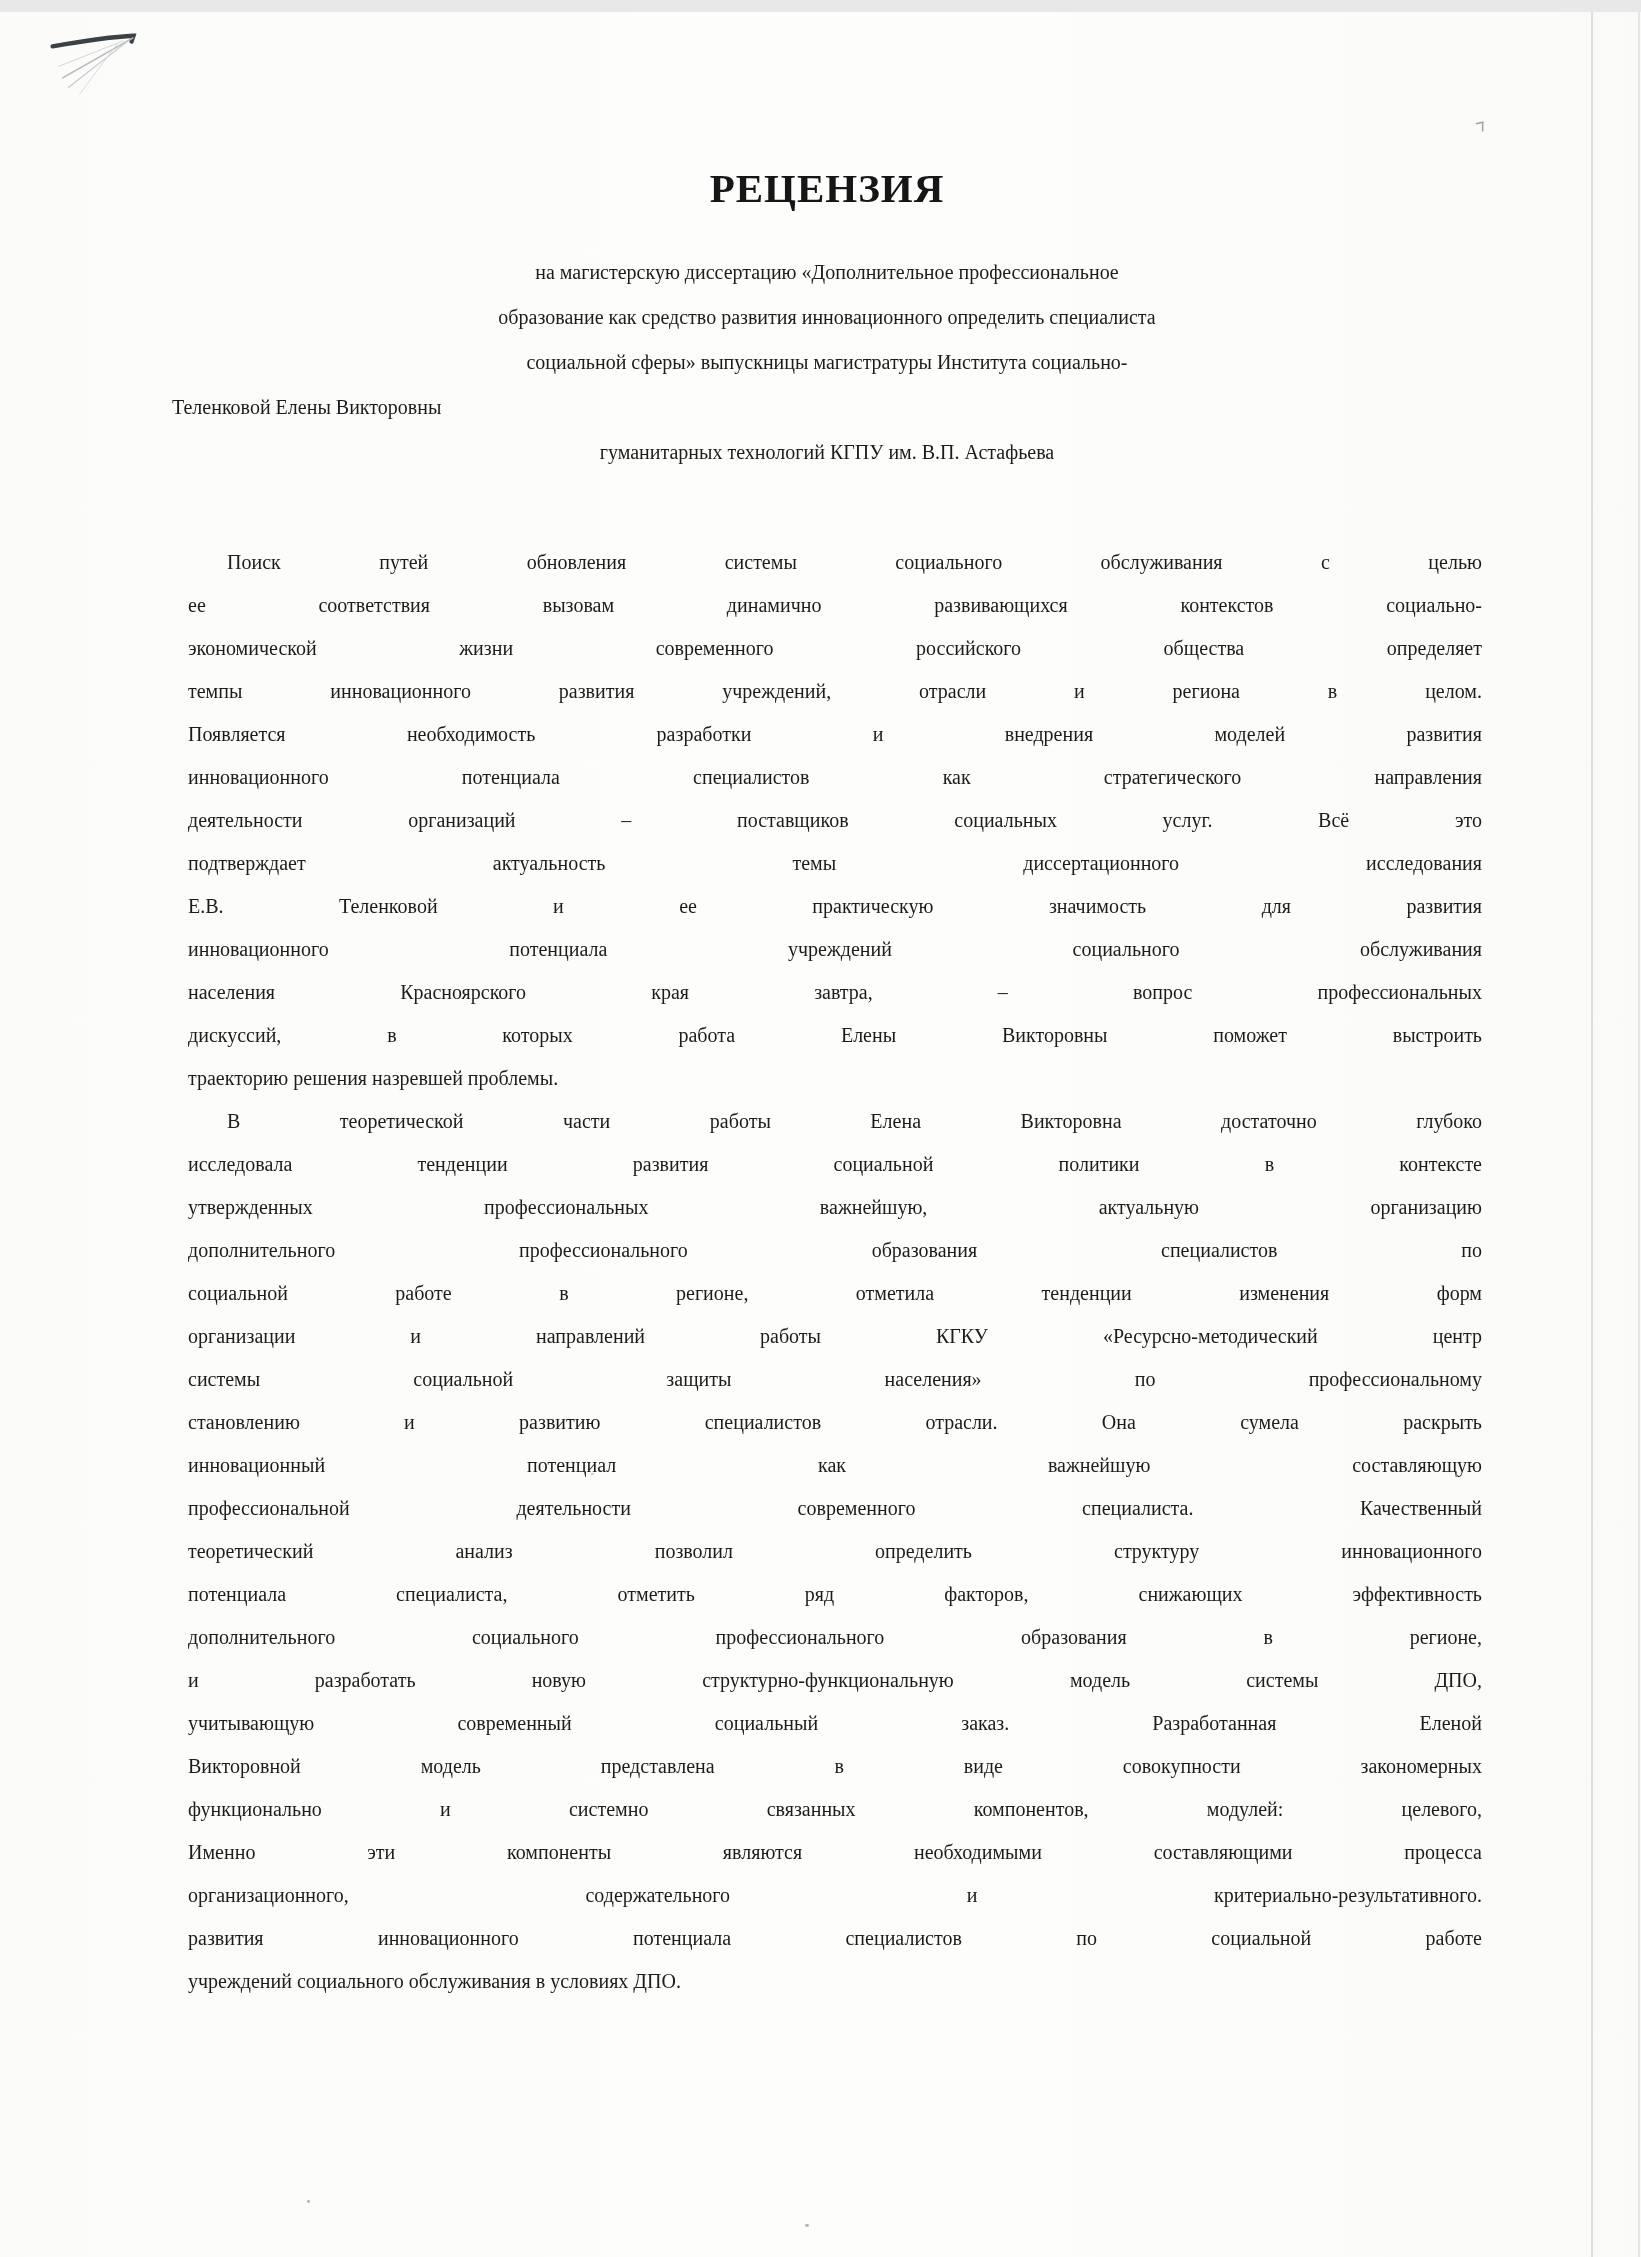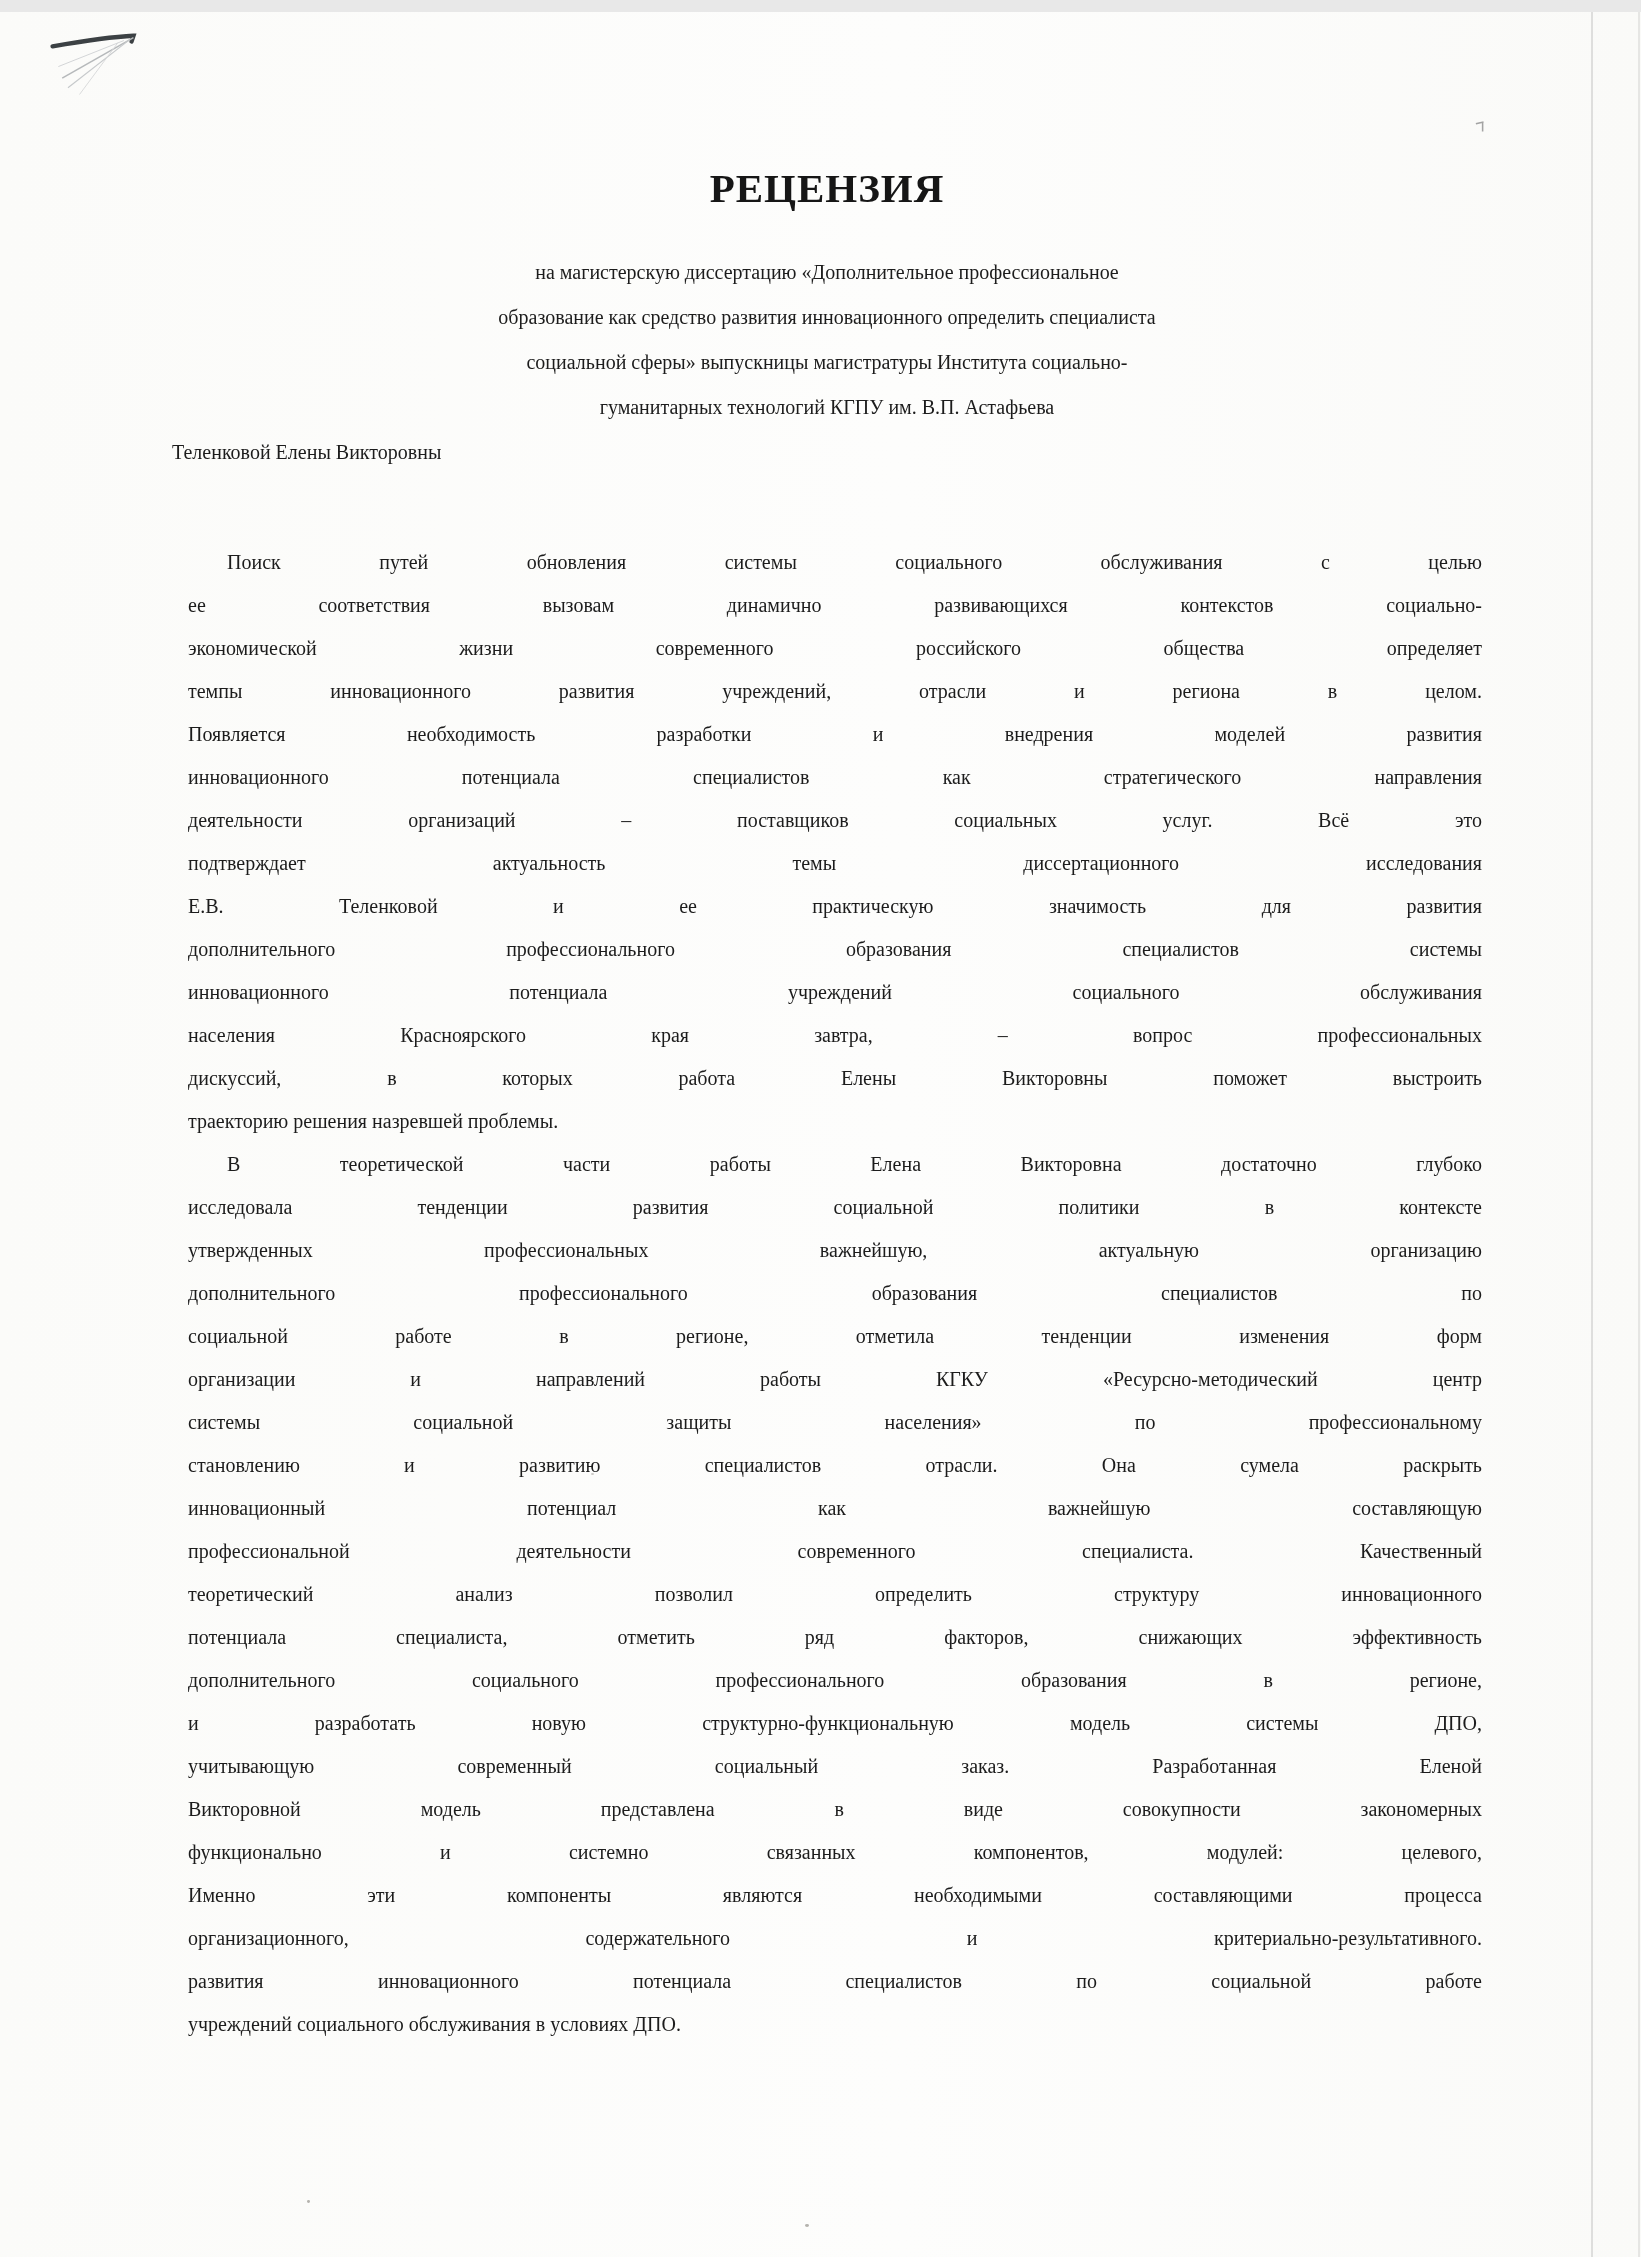--- a/index.html
+++ b/index.html
@@ -105,36 +105,35 @@
   <div class="dot dot-a"></div>
   <div class="dot dot-b"></div>
   <div class="dot dot-c"></div>
 
   <h1 class="title">РЕЦЕНЗИЯ</h1>
 
   <div class="subtitle">
       <div class="line">на магистерскую диссертацию «Дополнительное профессиональное</div>
       <div class="line">образование как средство развития инновационного определить специалиста</div>
       <div class="line">социальной сферы» выпускницы магистратуры Института социально-</div>
+      <div class="line last">Теленковой Елены Викторовны</div>
       <div class="line">гуманитарных технологий КГПУ им. В.П. Астафьева</div>
-      <div class="line last">Теленковой Елены Викторовны</div>
     </div>
 
   <div class="body-text">
     <div class="paragraph">
         <div class="line first">Поиск путей обновления системы социального обслуживания с целью</div>
         <div class="line">ее соответствия вызовам динамично развивающихся контекстов социально-</div>
         <div class="line">экономической жизни современного российского общества определяет</div>
         <div class="line">темпы инновационного развития учреждений, отрасли и региона в целом.</div>
         <div class="line">Появляется необходимость разработки и внедрения моделей развития</div>
         <div class="line">инновационного потенциала специалистов как стратегического направления</div>
         <div class="line">деятельности организаций – поставщиков социальных услуг. Всё это</div>
         <div class="line">подтверждает актуальность темы диссертационного исследования</div>
         <div class="line">Е.В. Теленковой и ее практическую значимость для развития</div>
-        <div class="line">дополнительного профессионального образования специалистов системы</div>
         <div class="line">инновационного потенциала учреждений социального обслуживания</div>
         <div class="line">населения Красноярского края завтра, – вопрос профессиональных</div>
         <div class="line">дискуссий, в которых работа Елены Викторовны поможет выстроить</div>
         <div class="line last">траекторию решения назревшей проблемы.</div>
       </div>
     <div class="paragraph">
         <div class="line first">В теоретической части работы Елена Викторовна достаточно глубоко</div>
         <div class="line">исследовала тенденции развития социальной политики в контексте</div>
         <div class="line">утвержденных профессиональных важнейшую, актуальную организацию</div>
         <div class="line">дополнительного профессионального образования специалистов по</div>

